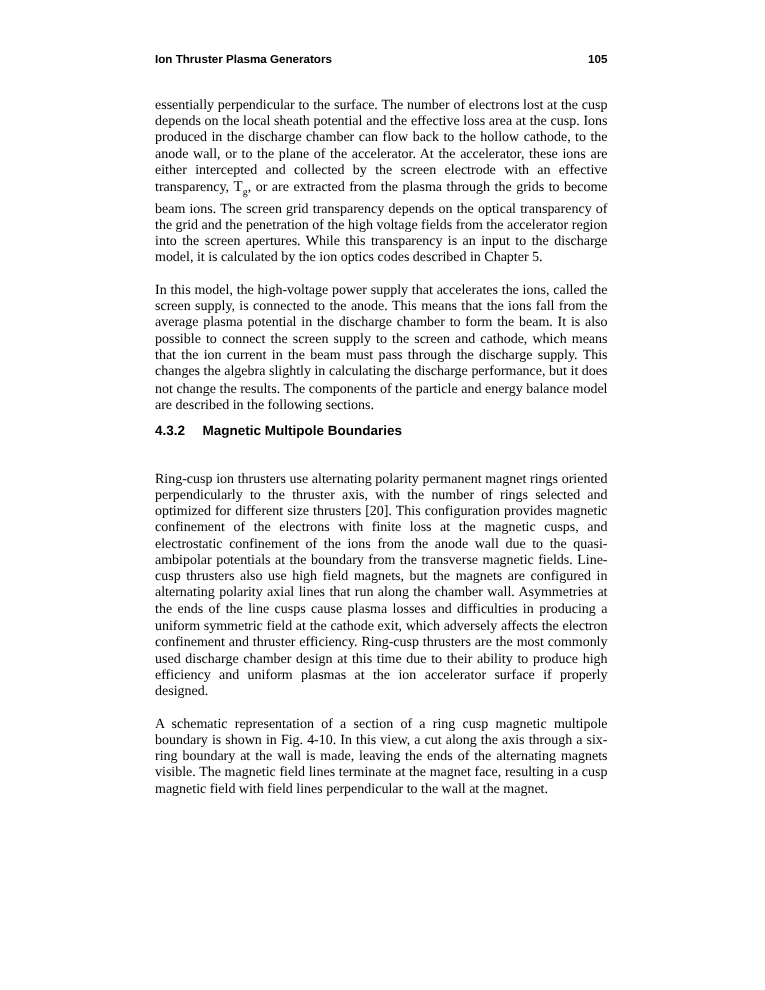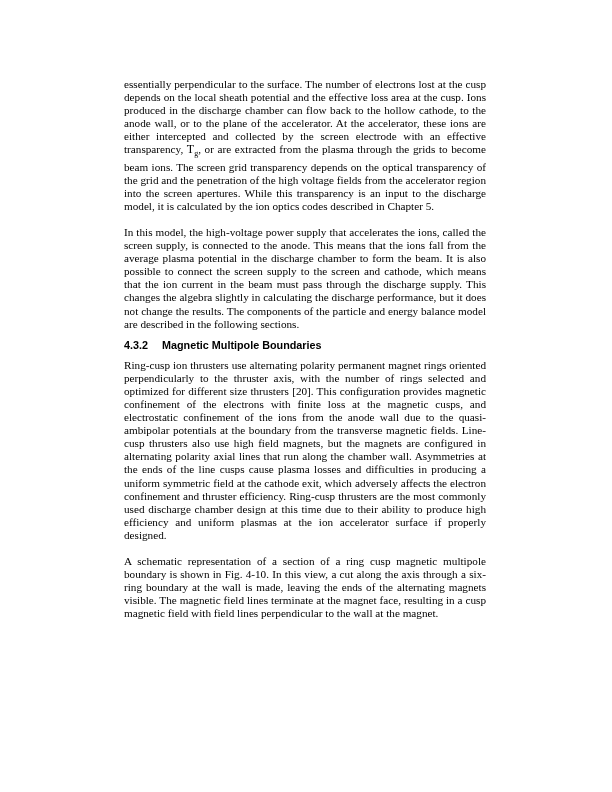--- a/index.html
+++ b/index.html
@@ -14,28 +14,32 @@
     .body-text {
       position: absolute; left: 124px; top: 78px; width: 362px;
       font-family: "Liberation Serif", serif; font-size: 11.2px; line-height: 13.1px; color: #000;
     }
     .para { margin: 0; text-align: justify; }
     .para-gap { height: 13px; }
     .math { font-size: 12px; }
     .math sub { font-size: 8px; vertical-align: -3px; }
     h3.section-heading {
       font-family: "Liberation Sans", sans-serif; font-weight: bold; font-size: 10.8px;
-      margin: 8px 0 7px 0; line-height: 13px;
+      margin: 8px 0 25px 0; line-height: 13px;
     }
     h3 .sec-num { display: inline-block; width: 38px; }
   </style>
 </head>
 <body>
 
 <div class="page">
+  <div class="running-head">
+    <span class="title">Ion Thruster Plasma Generators</span>
+    <span class="pgnum">105</span>
+  </div>
 
   <div class="body-text">
     <p class="para"><span>essentially perpendicular to the surface. The number of electrons lost at the cusp depends on the local sheath potential and the effective loss area at the cusp. Ions produced in the discharge chamber can flow back to the hollow cathode, to the anode wall, or to the plane of the accelerator. At the accelerator, these ions are either intercepted and collected by the screen electrode with an effective transparency, </span><span class="math"><span>T</span><sub>g</sub></span><span>, or are extracted from the plasma through the grids to become beam ions. The screen grid transparency depends on the optical transparency of the grid and the penetration of the high voltage fields from the accelerator region into the screen apertures. While this transparency is an input to the discharge model, it is calculated by the ion optics codes described in Chapter 5.</span></p>
 
     <div class="para-gap"></div>
 
     <p class="para">In this model, the high-voltage power supply that accelerates the ions, called the screen supply, is connected to the anode. This means that the ions fall from the average plasma potential in the discharge chamber to form the beam. It is also possible to connect the screen supply to the screen and cathode, which means that the ion current in the beam must pass through the discharge supply. This changes the algebra slightly in calculating the discharge performance, but it does not change the results. The components of the particle and energy balance model are described in the following sections.</p>
 
     <h3 class="section-heading"><span class="sec-num">4.3.2</span><span>Magnetic Multipole Boundaries</span></h3>
 

